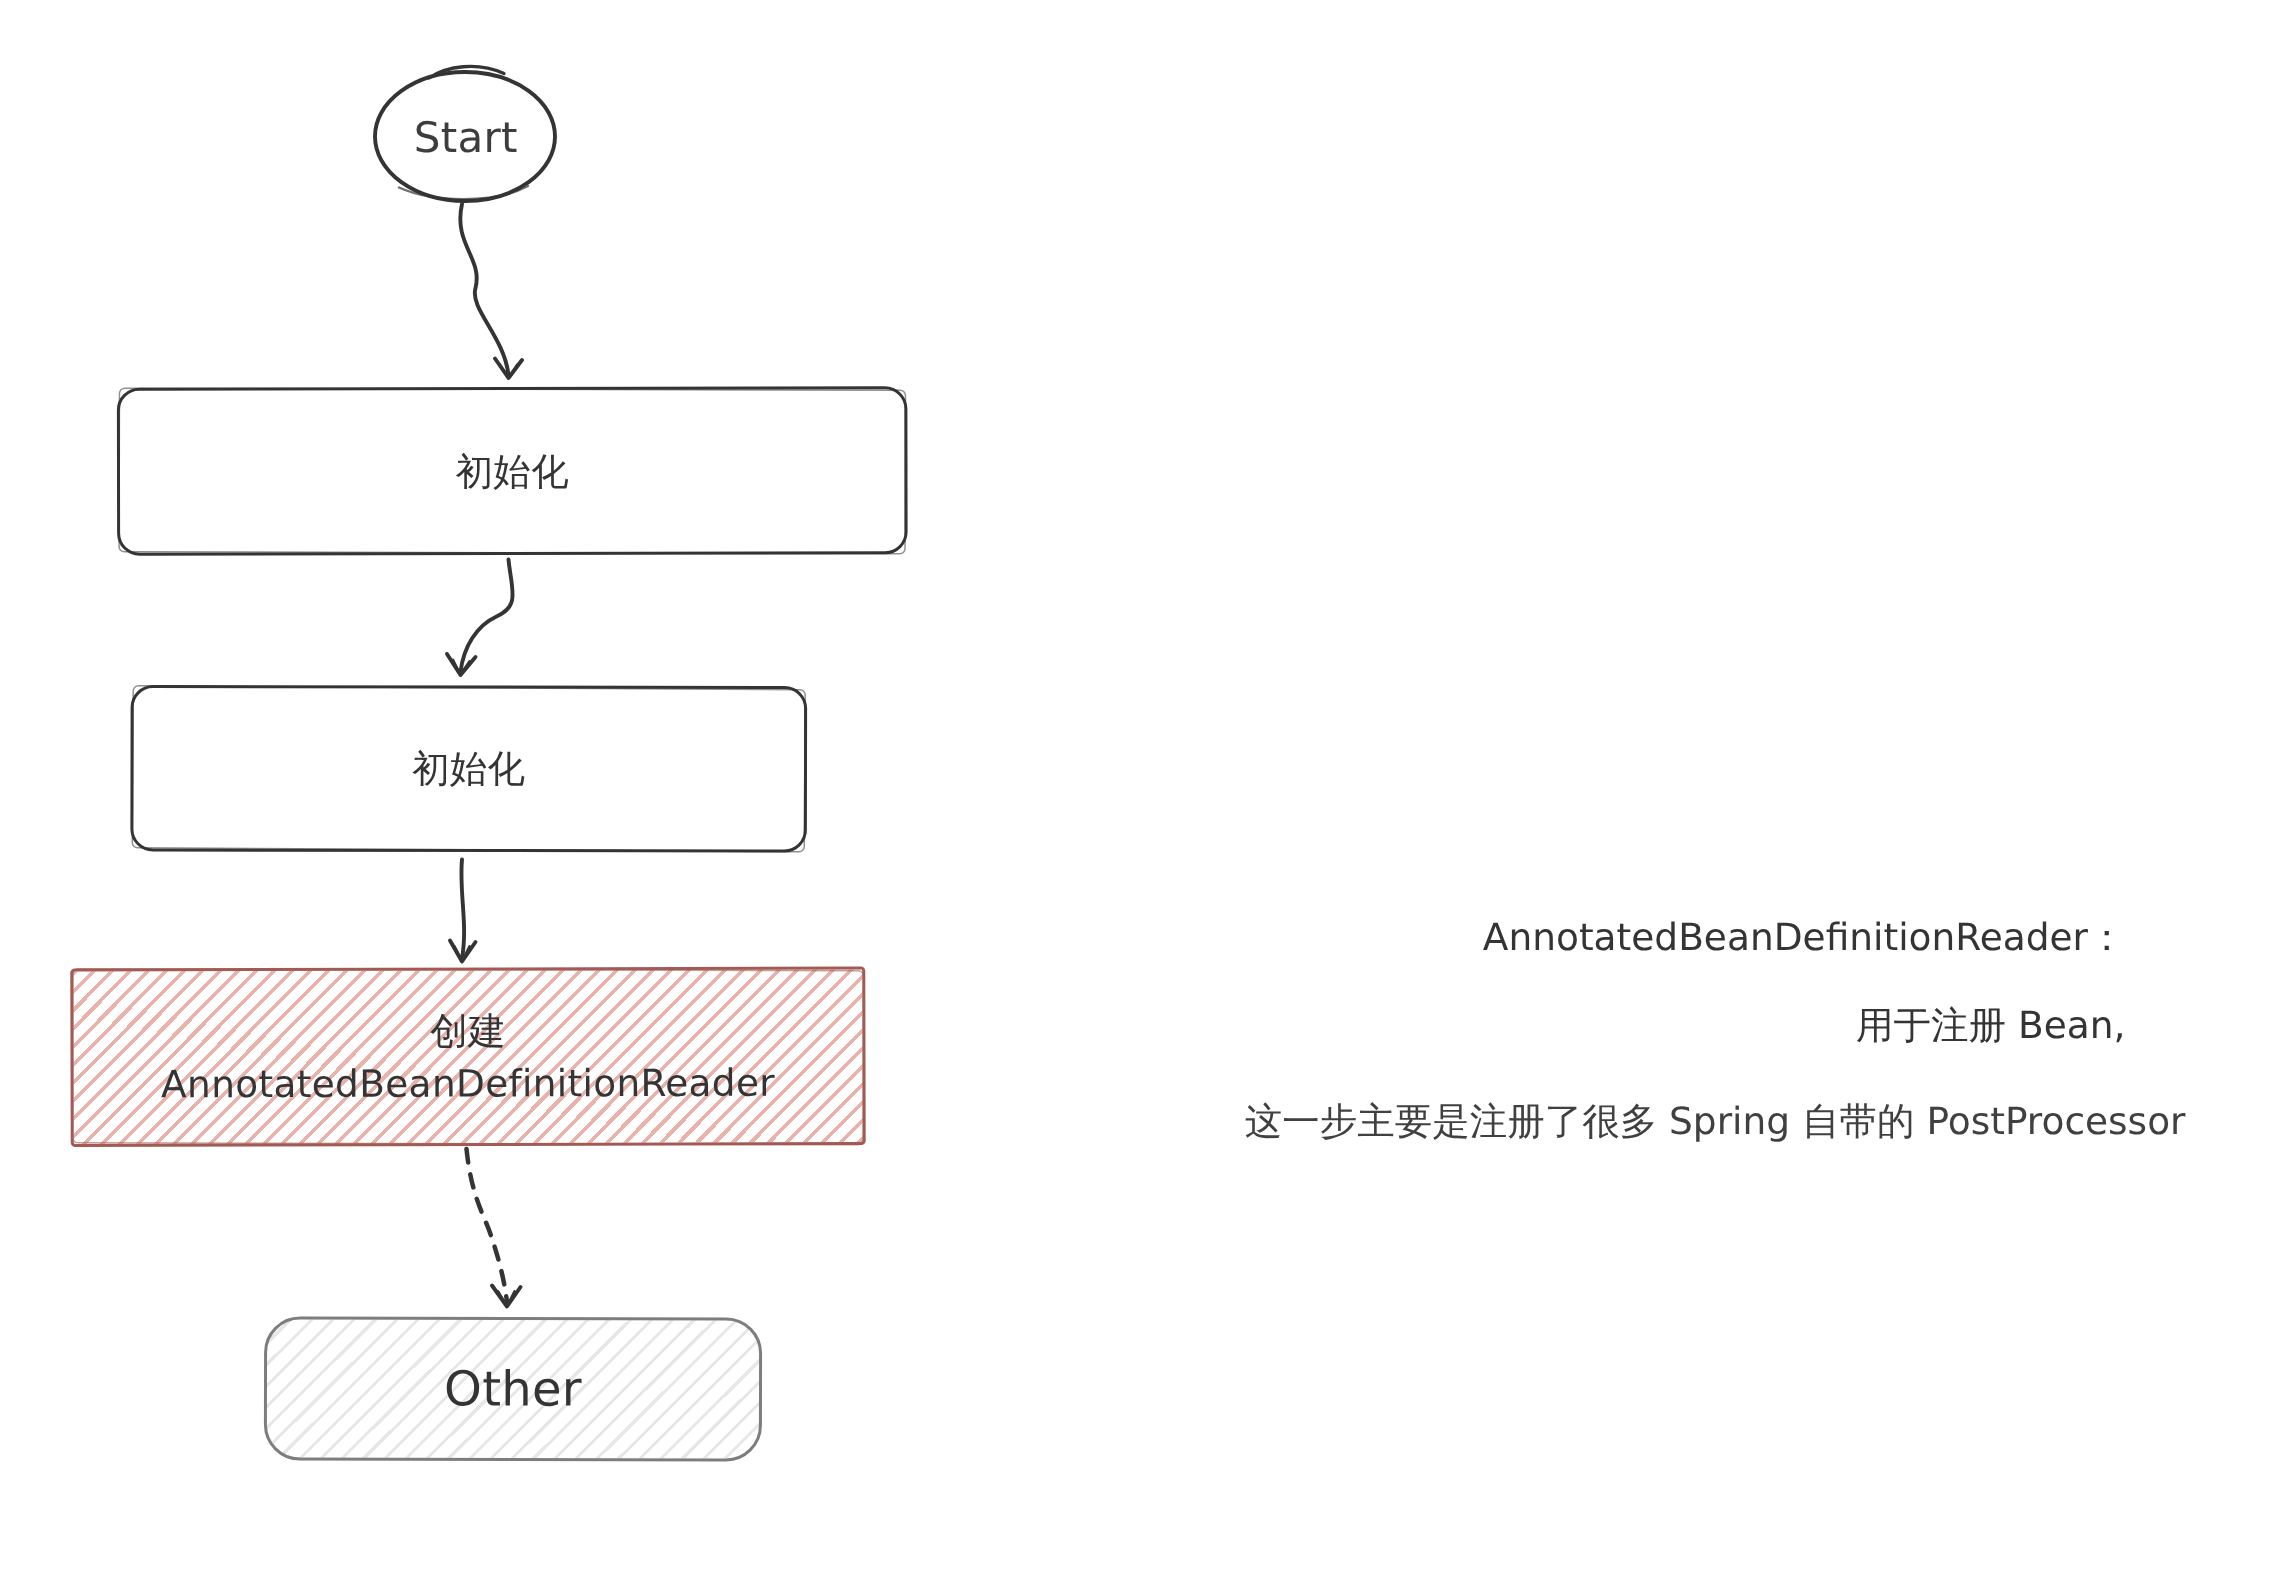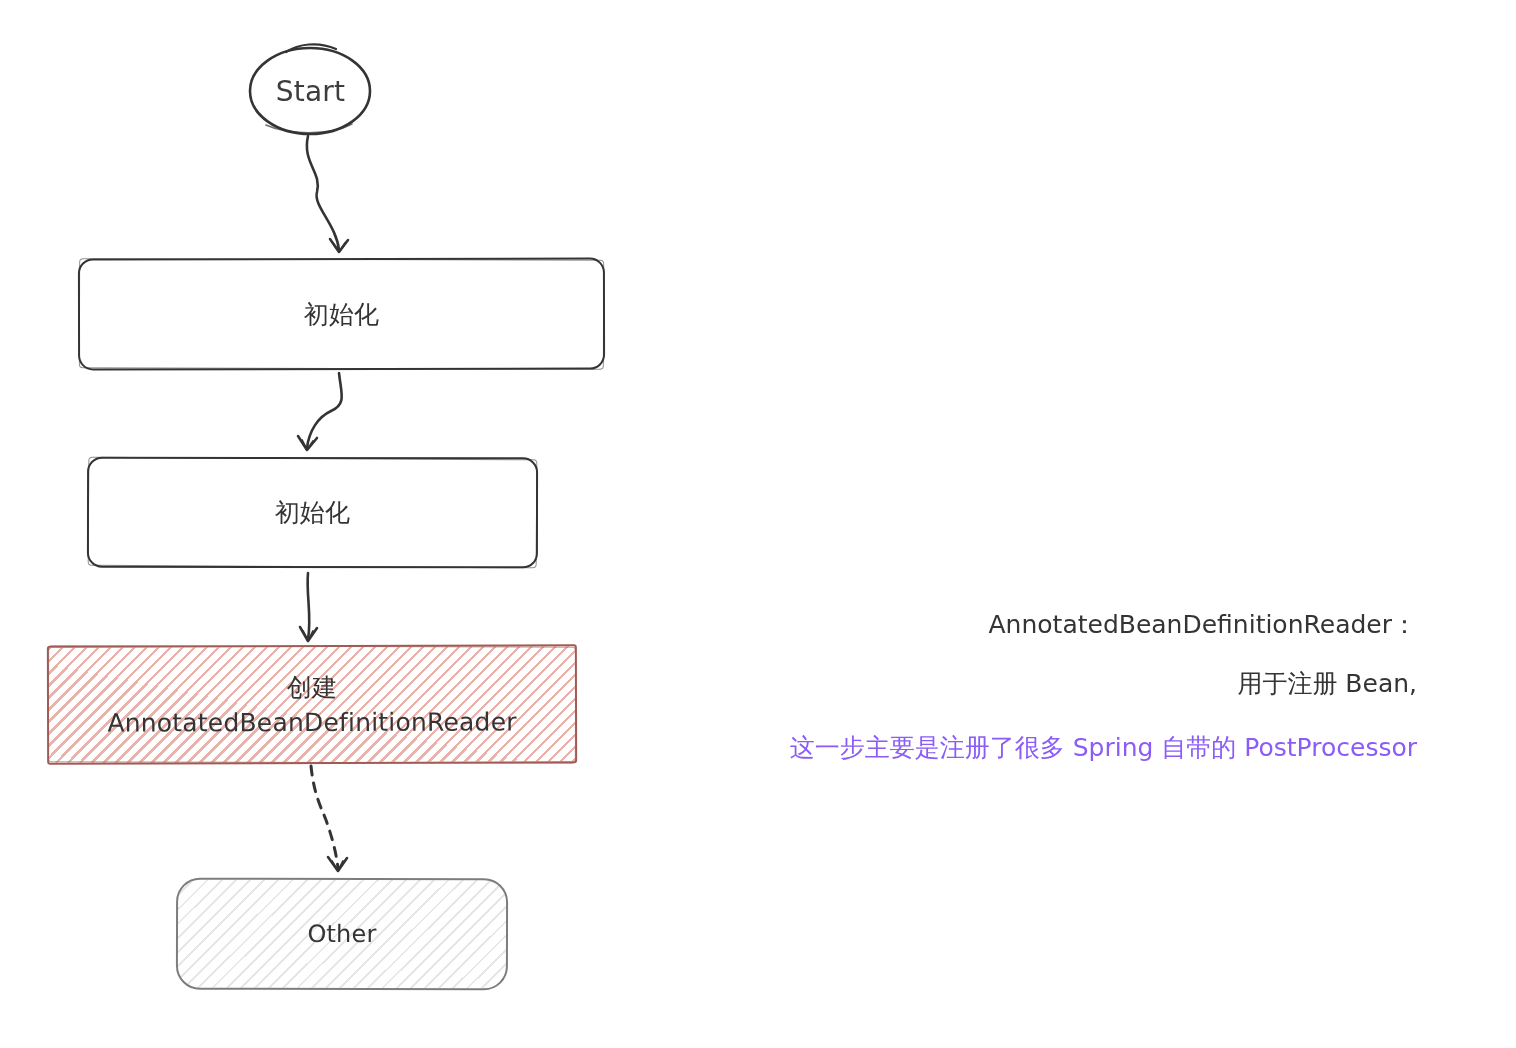--- a/index.html
+++ b/index.html
@@ -68,30 +68,30 @@
     content: "";
     position: absolute;
     inset: -1px;
     border: 1.3px solid rgba(162,91,84,0.6);
     border-radius: 4px;
     transform: rotate(0.3deg);
     pointer-events: none;
   }
 
   .node-other {
-    left: 176px; top: 878px; width: 332px; height: 112px;
+    left: 176px; top: 878px; width: 332px; height: 96px;
     border: 2.8px solid #7d7d7d;
     border-radius: 24px;
     background:
       repeating-linear-gradient(135deg,
         #e7e7e7 0px, #e7e7e7 2px,
         rgba(255,255,255,0) 2px, rgba(255,255,255,0) 10px),
       #ffffff;
     transform: rotate(0.12deg);
-    font-size: 24px;
+    font-size: 32px;
   }
 
   .node-start {
     left: 250px; top: 48px; width: 121px; height: 87px;
     font-size: 28px;
     color: #3d3d3d;
     background: transparent;      
   }
 
   .annotation {
@@ -99,21 +99,21 @@
     left: 697px;
     width: 720px;
     font-size: 25px;
     line-height: 31px;
     color: #343434;
     white-space: nowrap;
     text-align: right;
   }
   .annotation-title     { top: 609px; }
   .annotation-desc      { top: 641px; margin-top: 27px; }
-  .annotation-highlight { top: 732px; color: #8b5cf6; }
+  .annotation-highlight { top: 732px; color: #404040; margin-left: 40px; }
 </style>
 </head>
 <body>
 
 <div class="canvas">
 
   <svg class="arrow-layer" viewBox="0 0 1516 1048" fill="none" stroke="#343434" stroke-width="2.6" stroke-linecap="round" stroke-linejoin="round">
 
     <g>
       <ellipse cx="310" cy="91" rx="60" ry="43"></ellipse>

